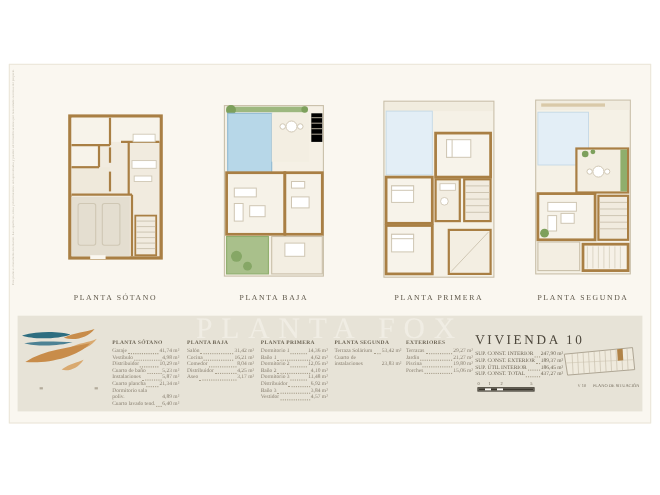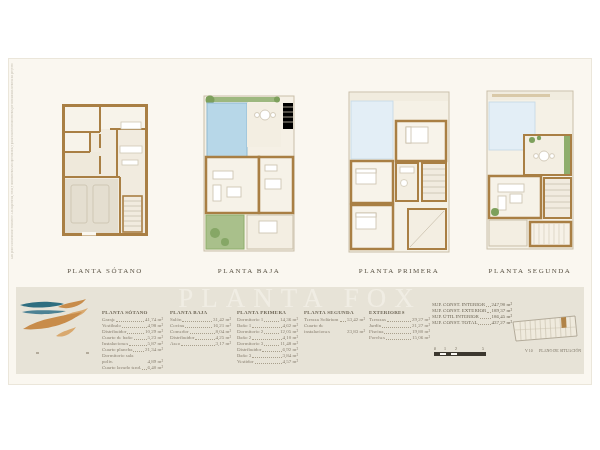--- a/index.html
+++ b/index.html
@@ -362,20 +362,21 @@
       <span class="rv">19,80 m²</span>
     </div>
   <div class="row">
       <span>Porches</span>
       <span class="lead"></span>
       <span class="rv">15,06 m²</span>
     </div>
 </div>
 
 <div class="abs summary">
+  <div class="vtitle">VIVIENDA 10</div>
   <div class="row">
       <span>SUP. CONST. INTERIOR</span>
       <span class="lead"></span>
       <span class="rv">247,90 m²</span>
     </div>
   <div class="row">
       <span>SUP. CONST. EXTERIOR</span>
       <span class="lead"></span>
       <span class="rv">189,37 m²</span>
     </div>

